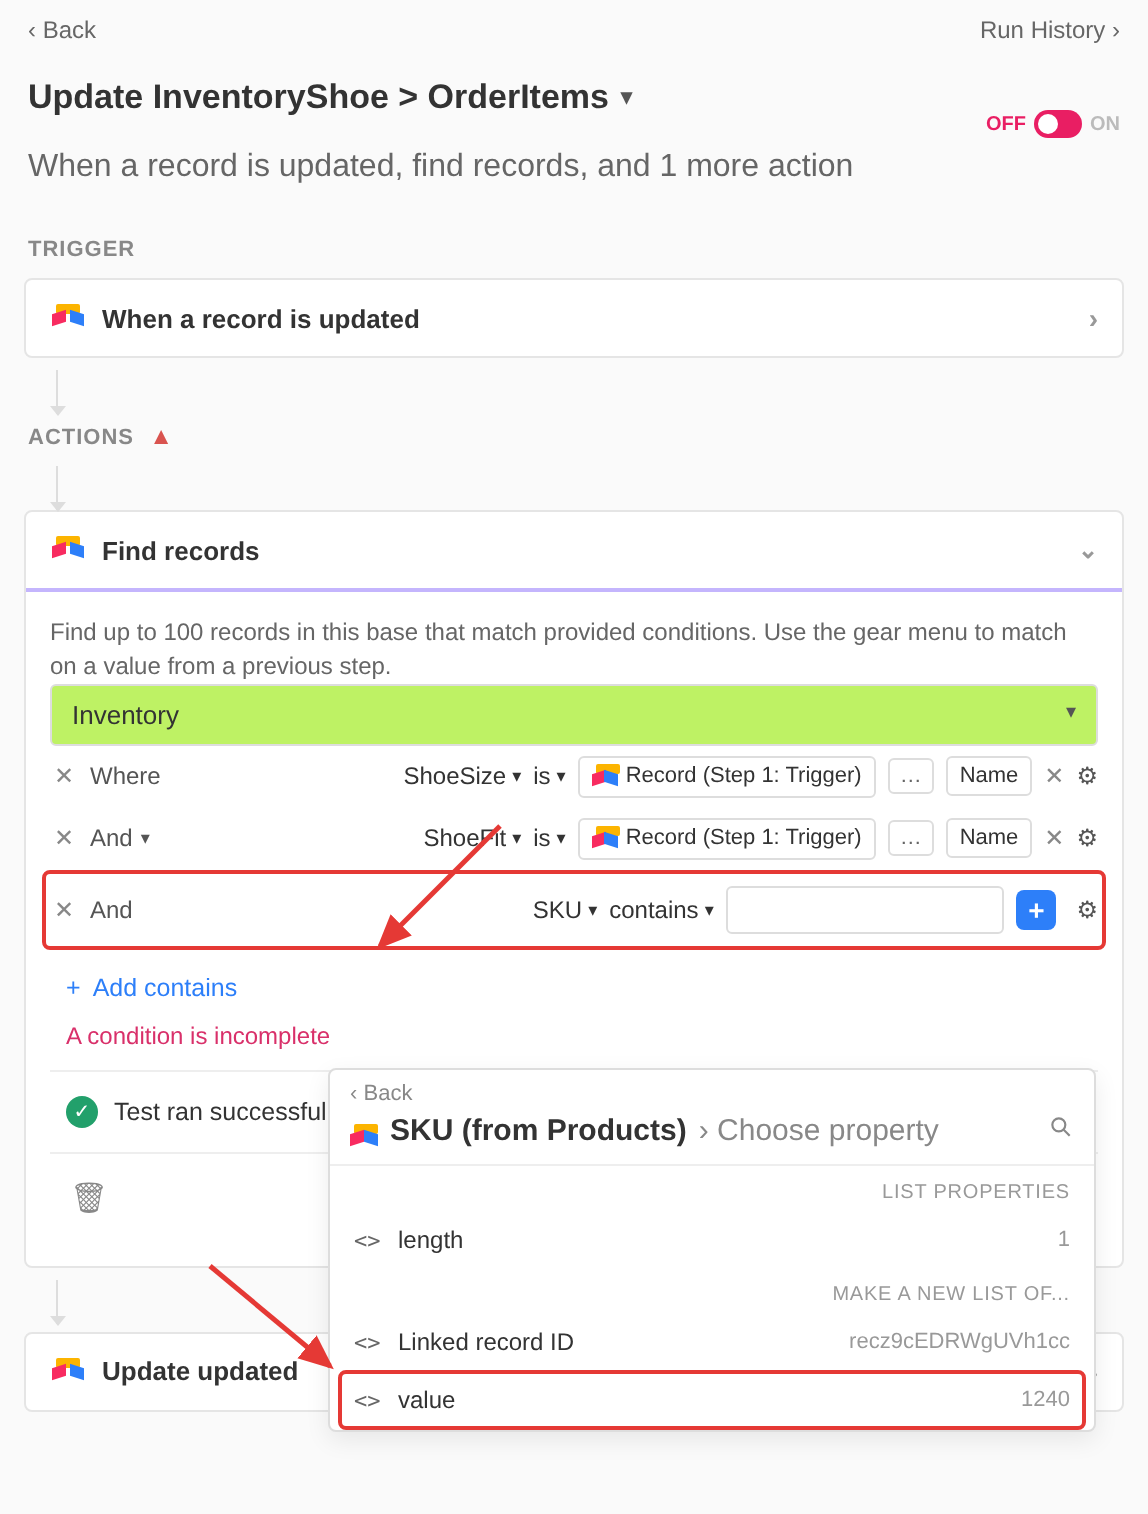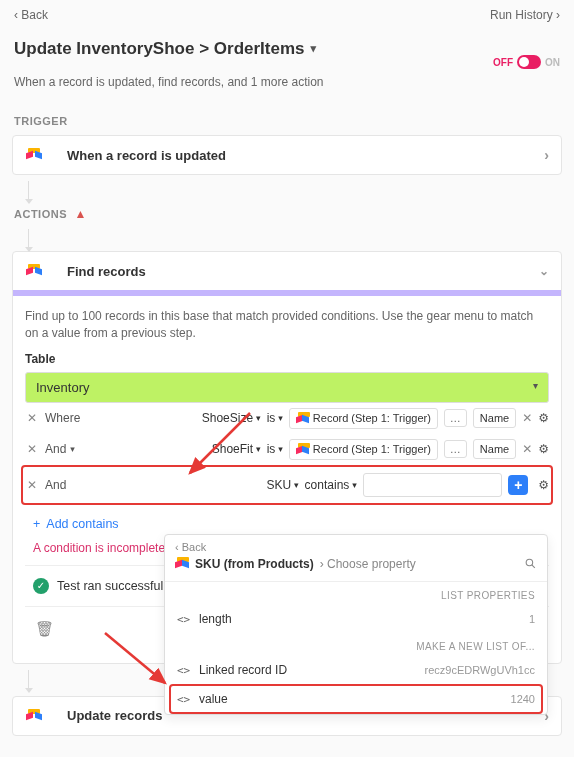--- a/index.html
+++ b/index.html
@@ -43,48 +43,48 @@
   .toggle .off { color: #e91e63; }
   .toggle .on { color: #bbb; }
   .toggle-switch {
     width: 24px; height: 14px; border-radius: 7px; background: #e91e63;
     position: relative;
   }
   .toggle-switch::after {
     content: ""; position: absolute; left: 2px; top: 2px;
     width: 10px; height: 10px; border-radius: 50%; background: #fff;
   }
-  .subtitle { padding: 4px 14px 12px; font-size: 12px; color: #666; }
+  .subtitle { padding: 4px 14px 12px; font-size: 16px; color: #666; }
   .section-label {
     padding: 14px 14px 8px;
     font-size: 11px;
     font-weight: 600;
     color: #888;
     letter-spacing: 0.5px;
   }
   .section-label .warn { color: #d9534f; margin-left: 4px; font-size: 12px; }
   .card {
     margin: 0 12px 6px;
     border: 1px solid #e5e5e5;
     border-radius: 4px;
     background: #fff;
   }
   .card-header {
-    display: flex; align-items: center; gap: 24px;
+    display: flex; align-items: center; gap: 8px;
     padding: 10px 12px;
     font-weight: 600;
     font-size: 13px;
     color: #333;
   }
   .card-header .icon-box {
     width: 18px; height: 18px; display: flex; align-items: center; justify-content: center;
   }
   .chev-right { margin-left: auto; color: #999; font-size: 14px; }
   .chev-down { margin-left: auto; color: #999; font-size: 12px; }
-  .card-body { padding: 12px 12px; border-top: 6px solid #c4b5fd; }
+  .card-body { padding: 12px 12px; border-top: 2px solid #c4b5fd; }
   .desc { font-size: 12px; color: #666; line-height: 1.4; }
   .field-label { font-size: 12px; font-weight: 600; margin: 10px 0 6px; color: #333; }
   .select-box {
     border: 1px solid #ddd; border-radius: 3px; padding: 7px 10px;
     display: flex; align-items: flex-start; justify-content: space-between;
     background: #bef264; font-size: 13px;
   }
   .connector-arrow {
     margin-left: 28px; height: 22px; width: 1px;
     position: relative;
@@ -159,23 +159,23 @@
     width: 384px;
     background: #fff;
     border: 1px solid #ddd;
     border-radius: 4px;
     box-shadow: 0 4px 12px rgba(0,0,0,0.08);
     z-index: 20;
     font-size: 12px;
   }
   .pop-back { padding: 6px 10px 2px; color: #888; font-size: 11px; }
   .pop-head {
-    display: flex; align-items: flex-start; gap: 6px;
+    display: flex; align-items: flex-end; gap: 6px;
     padding: 2px 10px 8px;
-    font-weight: 600; font-size: 12px; color: #333;
+    font-weight: 600; font-size: 15px; color: #333;
     border-bottom: 1px solid #eee;
   }
   .pop-head .crumb { color: #888; font-weight: 400; }
   .pop-search { margin-left: auto; color: #888; }
   .pop-group-label { padding: 8px 12px 4px; font-size: 10px; color: #999; letter-spacing: 0.4px; text-align: right; }
   .pop-item {
     display: flex; align-items: center; gap: 8px;
     padding: 7px 12px; cursor: pointer;
   }
   .pop-item .ico-gly {
@@ -248,21 +248,20 @@
           <span class="p3"></span>
           <span class="p1"></span>
           <span class="p2"></span>
         </span>
     </span>
     <span>Find records</span>
     <span class="chev-down">⌄</span>
   </div>
   <div class="card-body">
     <div class="desc">Find up to 100 records in this base that match provided conditions. Use the gear menu to match on a value from a previous step.</div>
-    <div class="field-label">Table</div>
     <div class="select-box">
       <span>Inventory</span>
       <span style="font-size:10px;color:#555;">▾</span>
     </div>
 
     <div class="cond-row">
       <span class="cond-x">✕</span>
       <span class="cond-left">
           <span>Where</span>
         </span>
@@ -364,21 +363,21 @@
 
 <div class="card" style="margin-top:4px;">
   <div class="card-header">
     <span class="icon-box">
       <span class="at-icon">
           <span class="p3"></span>
           <span class="p1"></span>
           <span class="p2"></span>
         </span>
     </span>
-    <span>Update records</span>
+    <span>Update updated</span>
     <span class="chev-right">›</span>
   </div>
 </div>
 
 <div class="popover">
   <div class="pop-back">‹ <span>Back</span></div>
   <div class="pop-head">
     <span class="at-icon" style="width:14px;height:12px;">
         <span class="p3"></span>
         <span class="p1"></span>

